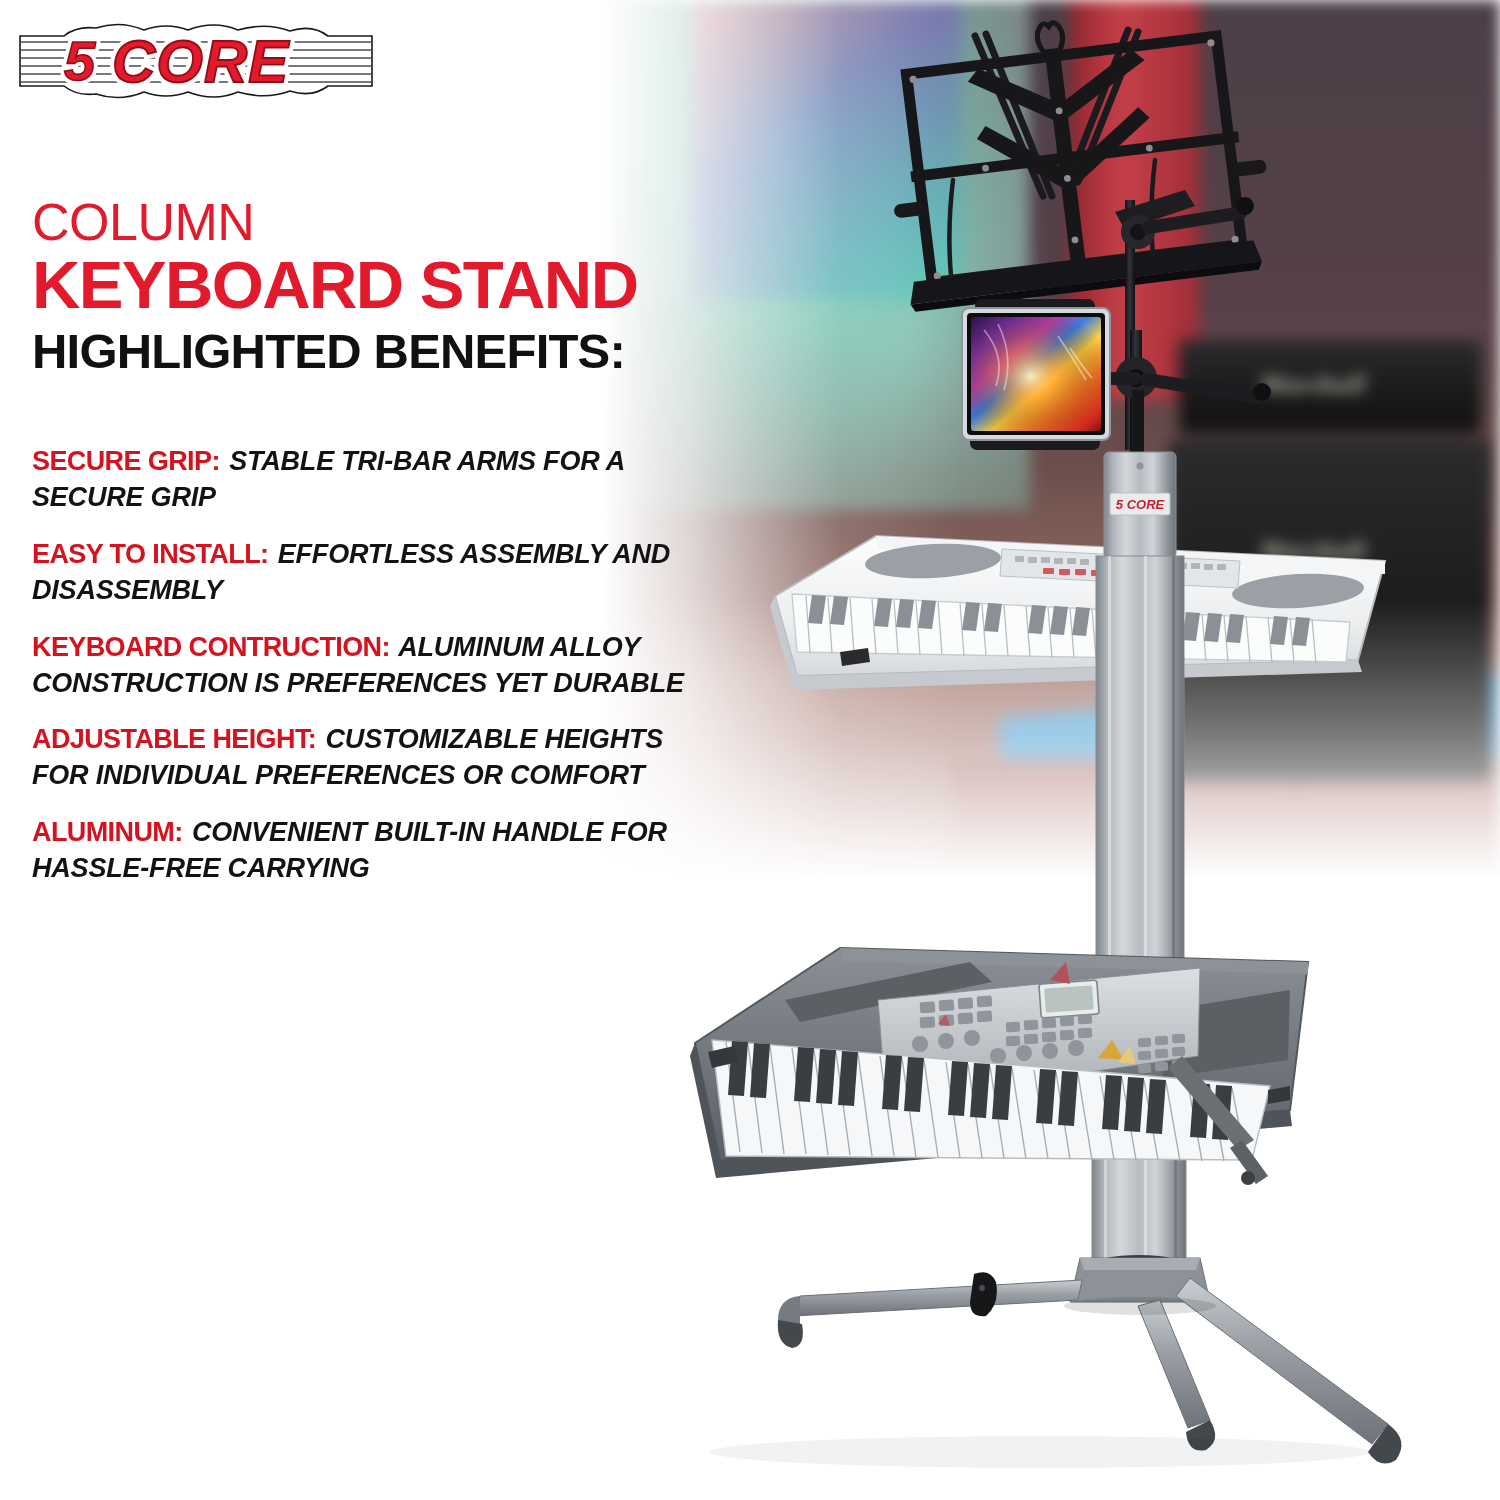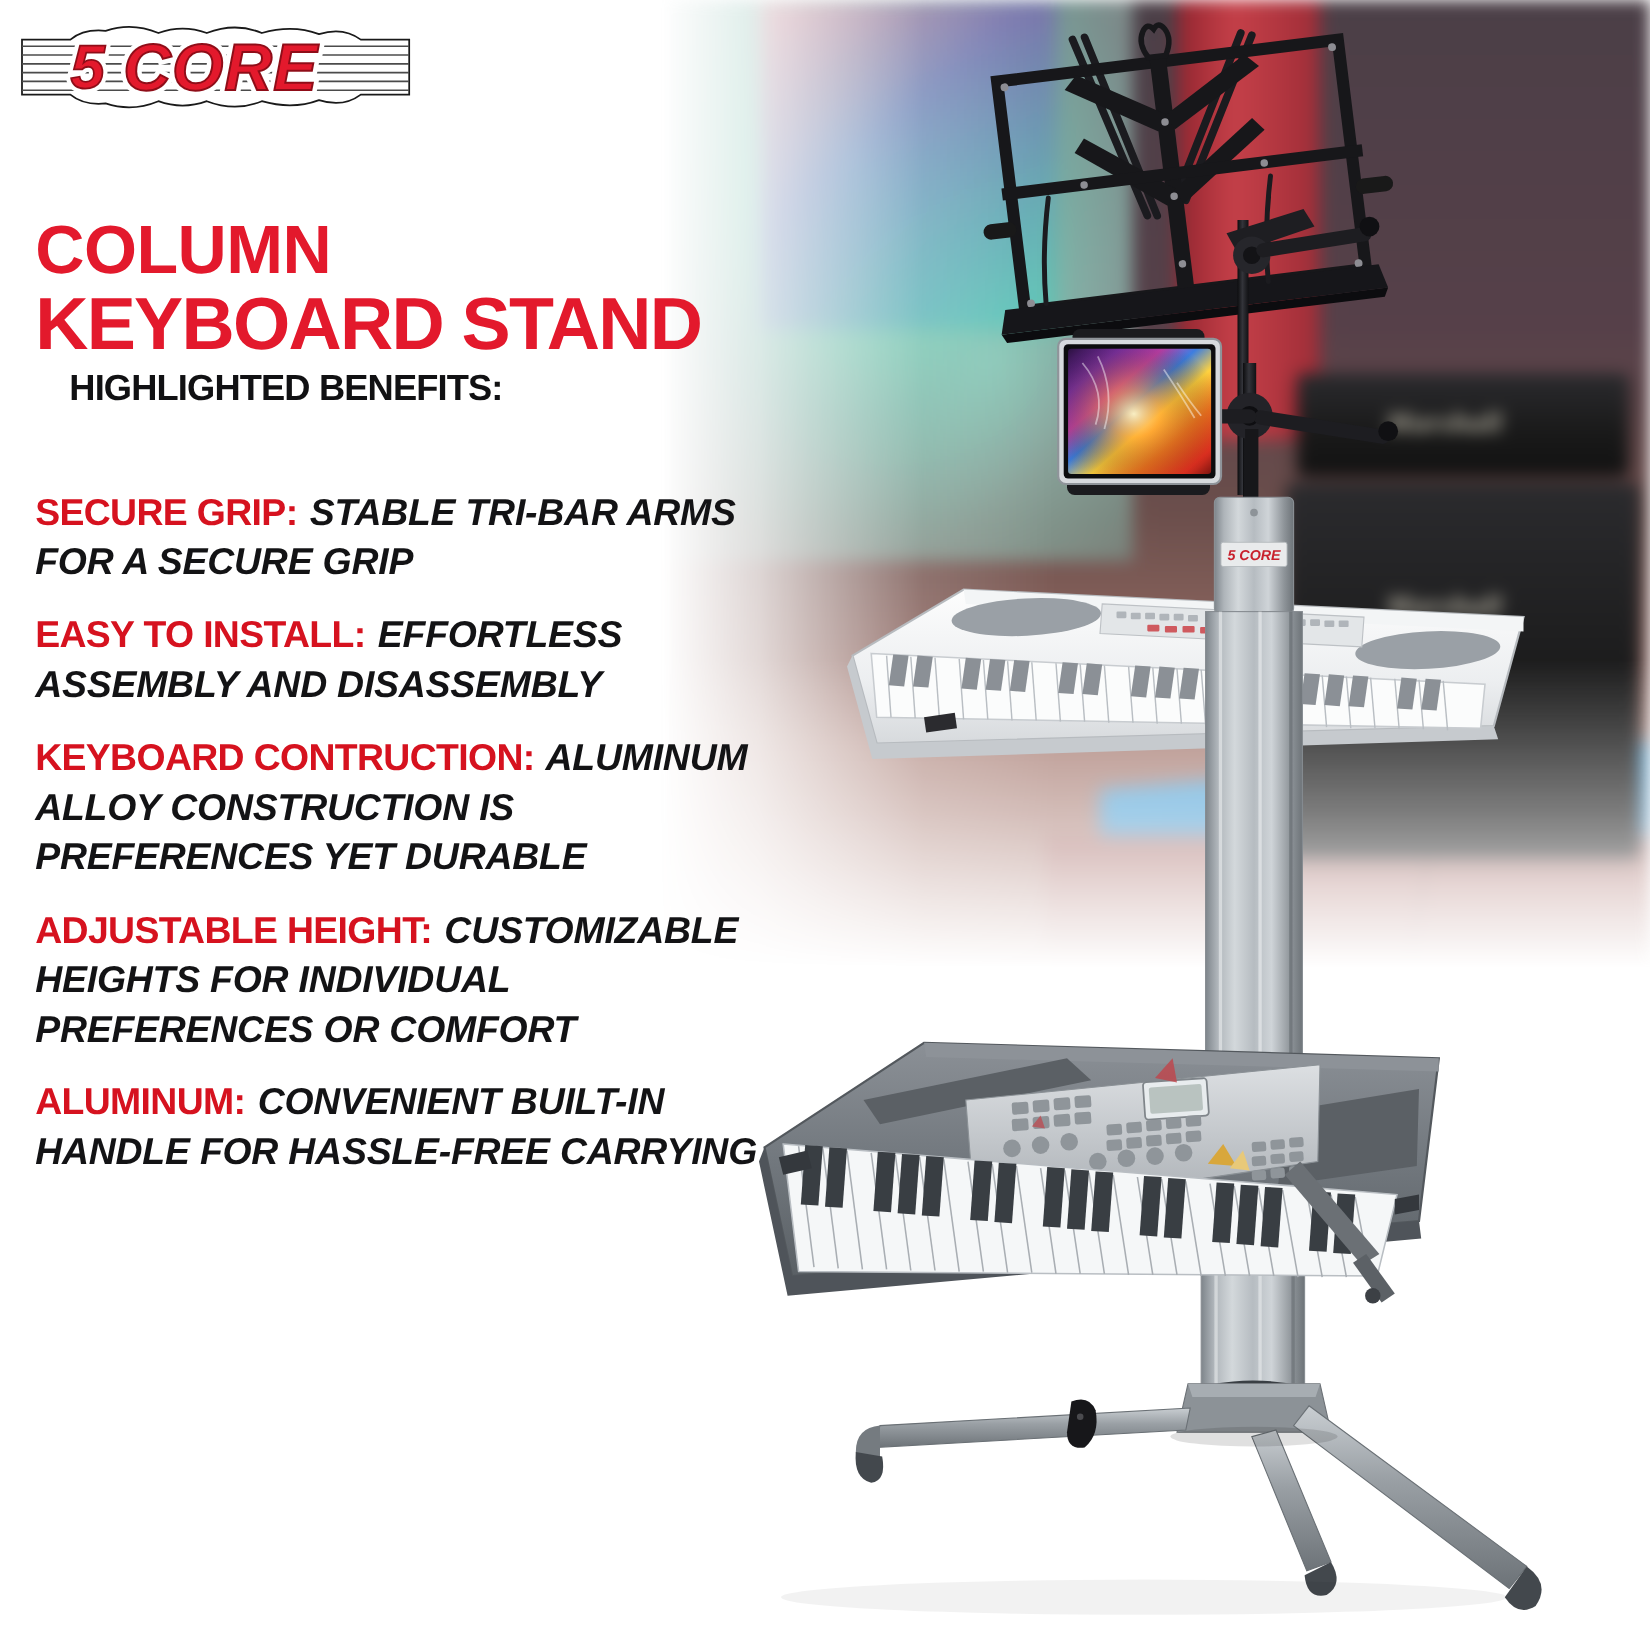--- a/index.html
+++ b/index.html
@@ -95,40 +95,39 @@
   }
 
   
   .logo {
     position:absolute; left:16px; top:22px; width:360px; height:78px;
   }
   .logo svg { width:100%; height:100%; display:block; }
 
   .heading-block { position:absolute; left:32px; top:196px; width:720px; }
   .h-column {
-    font-size:62px; font-weight:bold; color:#e3192c;
+    font-size:52px; font-weight:normal; color:#e3192c;
     letter-spacing:-.5px; line-height:1.02;
     font-family:"Liberation Sans", sans-serif;
   }
   .h-main {
     font-size:67px; font-weight:bold; color:#e3192c;
     letter-spacing:-1.6px; line-height:1.0; margin-top:2px;
     font-family:"Liberation Sans", sans-serif;
   }
   .h-sub {
-    font-size:33px; font-weight:bold; color:#111113;
+    font-size:49px; font-weight:bold; color:#111113;
     letter-spacing:-.8px; line-height:1.04; margin-top:8px;
     font-family:"Liberation Sans", sans-serif;
-    margin-left:31px;
   }
 
   
   .benefits { position:absolute; left:32px; top:444px; width:690px; }
   .benefit {
-    font-size:34px; line-height:1.33;
+    font-size:27px; line-height:1.33;
     font-style:italic; font-weight:bold; color:#131315;
     letter-spacing:-.2px; margin-bottom:21px;
     font-family:"Liberation Sans", sans-serif;
   }
   .benefit .lbl {
     color:#d6121f; font-weight:bold; font-style:normal;
     letter-spacing:-.6px; margin-right:2px;
   }
   .benefit .txt { font-style:italic; font-weight:bold; }
 

